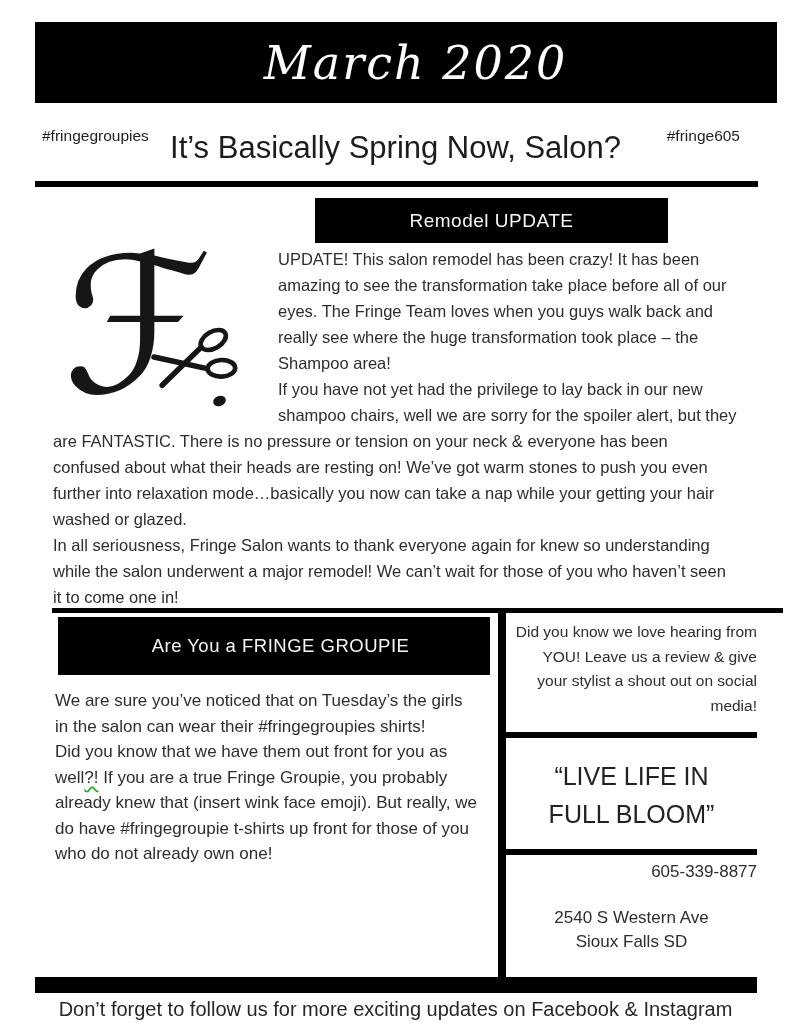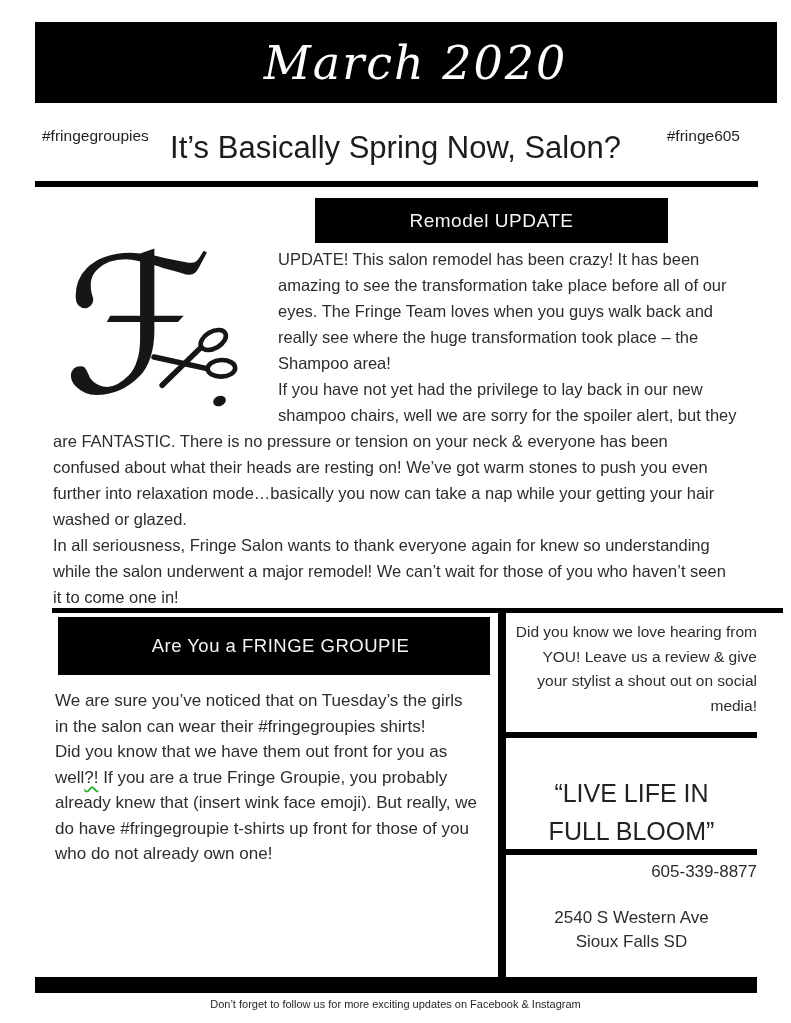--- a/index.html
+++ b/index.html
@@ -49,30 +49,30 @@
     display:flex;align-items:center;justify-content:center;padding-left:13px;}
   .groupie-label-box span{color:#f5f5f5;font-size:18.5px;letter-spacing:.5px;}
   .groupie-body{left:55px;top:688px;width:424px;font-size:17px;line-height:25.5px;}
   .squiggle{text-decoration-line:underline;text-decoration-style:wavy;
     text-decoration-color:#2fae2f;text-decoration-thickness:2px;text-underline-offset:3px;}
 
   
   .review-note{left:512px;top:620px;width:245px;text-align:right;
     font-size:15.5px;line-height:24.5px;}
   .rule-c{left:506px;top:732px;width:251px;height:6px;}
-  .quote{left:506px;top:774px;width:251px;text-align:center;font-size:25px;
+  .quote{left:506px;top:757px;width:251px;text-align:center;font-size:25px;
     line-height:38px;color:#222;white-space:pre-line;}
   .rule-d{left:506px;top:849px;width:251px;height:6px;}
   .phone{left:506px;top:862px;width:251px;text-align:right;font-size:17px;}
   .address1{left:506px;top:908px;width:251px;text-align:center;font-size:17px;}
   .address2{left:506px;top:932px;width:251px;text-align:center;font-size:17px;}
 
   
   .bottom-bar{left:35px;top:977px;width:722px;height:16px;background:#000;}
-  .footer-note{left:0;top:998px;width:791px;text-align:center;font-size:11px;color:#272727;}
+  .footer-note{left:0;top:998px;width:791px;text-align:center;font-size:20px;color:#272727;}
 </style>
 </head>
 <body>
 
 <div class="page">
 
   <header class="abs banner">
     <span class="banner-title">March 2020</span>
   </header>
 

